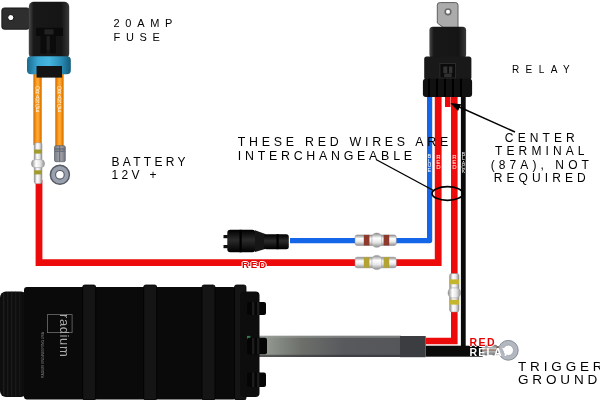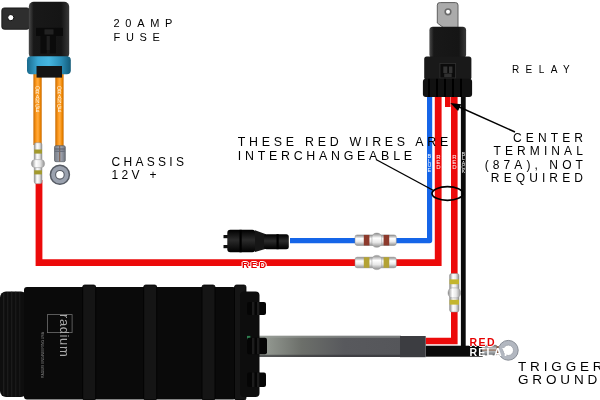--- a/index.html
+++ b/index.html
@@ -212,26 +212,26 @@
   </g>
 
   <ellipse cx="447.5" cy="193.5" rx="15.5" ry="6.8" fill="none" stroke="#000" stroke-width="1.7"></ellipse>
   <line x1="376" y1="159.5" x2="433.5" y2="190.5" stroke="#000" stroke-width="1.4"></line>
   <line x1="515" y1="132" x2="457" y2="106" stroke="#000" stroke-width="1.4"></line>
   <polygon points="450.3,103 461.3,104.2 458,111" fill="#000"></polygon>
 </svg>
 
 <div class="lb" style="left:73.5px;top:17.3px;font-size:11px;line-height:13.4px;letter-spacing:5.7px;">20AMP
 FUSE</div>
-<div class="lb" style="left:71.5px;top:155.7px;font-size:12px;line-height:13px;letter-spacing:3.3px;">CHASSIS
+<div class="lb" style="left:71.5px;top:155.7px;font-size:12px;line-height:13px;letter-spacing:3.3px;">BATTERY
 12V +</div>
 <div class="lb" style="left:472px;top:64px;font-size:10px;letter-spacing:6.4px;">RELAY</div>
 <div class="lb" style="left:197.8px;top:134.9px;font-size:12.4px;line-height:14px;letter-spacing:3.74px;">THESE RED WIRES ARE
 INTERCHANGEABLE</div>
-<div class="lb" style="right:13px;top:131.8px;font-size:12px;line-height:13.5px;letter-spacing:4.1px;text-align:right;">CENTER
+<div class="lb" style="right:7px;top:131.8px;font-size:12px;line-height:13.5px;letter-spacing:4.1px;text-align:center;">CENTER
 TERMINAL
 (87A), NOT
 REQUIRED</div>
 <div class="lb" style="left:478px;top:360.1px;font-size:13.5px;line-height:13.2px;letter-spacing:3.85px;">TRIGGER
 GROUND</div>
 <div class="lb" style="left:202px;top:258.8px;font-size:9.5px;font-weight:bold;letter-spacing:2.0px;color:#e60000;text-shadow:-1px 0 0 #fff,1px 0 0 #fff,0 -1px 0 #fff,0 1px 0 #fff;">RED</div>
 <div class="lb" style="left:429.5px;top:335.8px;font-size:10.5px;font-weight:bold;letter-spacing:1.4px;color:#e60000;text-shadow:-1px 0 0 #fff,1px 0 0 #fff,0 -1px 0 #fff,0 1px 0 #fff;">RED</div>
 <div class="lb" style="left:429.5px;top:346.2px;font-size:10.5px;font-weight:bold;letter-spacing:1.2px;color:#ffffff;">RELAY</div>
 </div>
 

